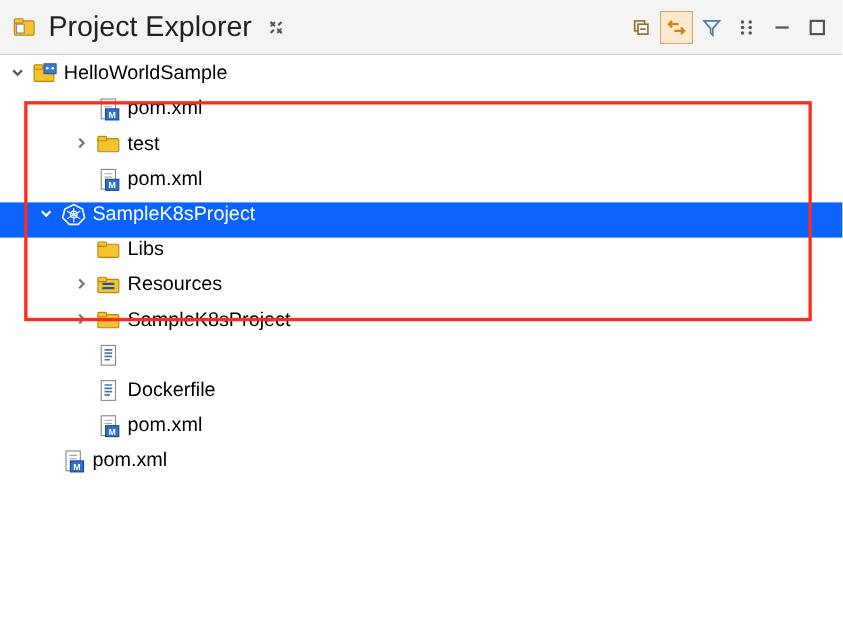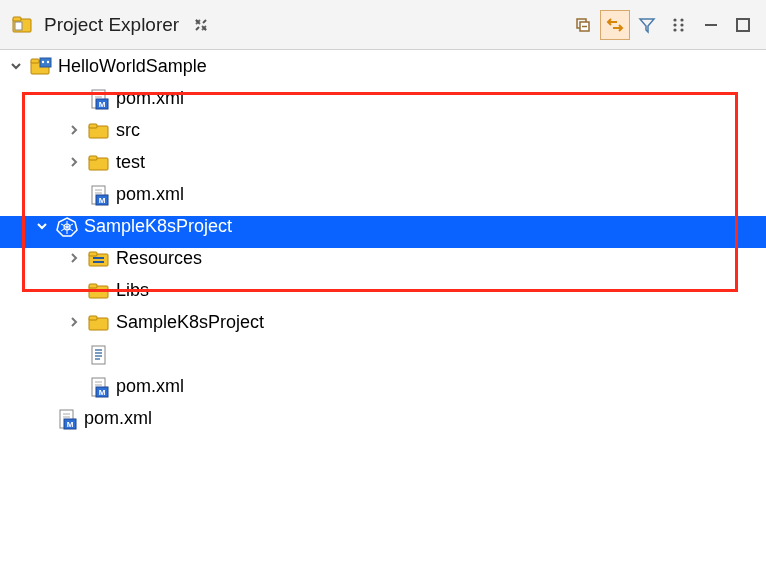--- a/index.html
+++ b/index.html
@@ -22,21 +22,21 @@
     display: flex;
     align-items: center;
     padding: 0 8px;
   }
   .view-title-wrap {
     display: flex;
     align-items: center;
     gap: 6px;
   }
   .view-title {
-    font-size: 19px;
+    font-size: 26px;
     color: #222;
   }
   .toolbar {
     margin-left: auto;
     display: flex;
     align-items: center;
     gap: 2px;
   }
   .toolbar .tbtn {
     width: 30px;
@@ -210,36 +210,20 @@
         <line x1="6" y1="6" x2="13" y2="6" stroke="#aaa"></line>
           <line x1="6" y1="9" x2="13" y2="9" stroke="#aaa"></line>
         <rect x="7" y="11" width="12" height="10" fill="#2e6fd6" stroke="#18458e"></rect>
         <text x="13" y="19" fill="#fff" font-size="8" text-anchor="middle" font-weight="bold">M</text>
       </svg>
     </span>
     <span class="label">pom.xml</span>
   </div>
 
 
-  <div class="row">
-    <span class="indent"></span>
-      <span class="indent"></span>
-    <span class="expander">
-      <svg width="14" height="14" viewBox="0 0 14 14">
-          <path d="M5 3 L9 7 L5 11" stroke="#777" stroke-width="2" fill="none"></path>
-        </svg>
-    </span>
-    <span class="node-icon">
-      <svg width="22" height="20" viewBox="0 0 22 20">
-        <rect x="1" y="5" width="19" height="12" rx="1" fill="#f4c430" stroke="#b8860b"></rect>
-        <rect x="1" y="3" width="8" height="4" rx="1" fill="#f4c430" stroke="#b8860b"></rect>
-      </svg>
-    </span>
-    <span class="label">src</span>
-  </div>
 
   <div class="row">
     <span class="indent"></span>
       <span class="indent"></span>
     <span class="expander">
       <svg width="14" height="14" viewBox="0 0 14 14">
           <path d="M5 3 L9 7 L5 11" stroke="#777" stroke-width="2" fill="none"></path>
         </svg>
     </span>
     <span class="node-icon">
@@ -287,52 +271,52 @@
             <line x1="11" y1="11" x2="5" y2="8"></line>
         </g>
       </svg>
     </span>
     <span class="label">SampleK8sProject</span>
   </div>
 
   <div class="row">
     <span class="indent"></span>
       <span class="indent"></span>
+    <span class="blank-expander"></span>
+    <span class="node-icon">
+      <svg width="22" height="20" viewBox="0 0 22 20">
+        <rect x="1" y="5" width="19" height="12" rx="1" fill="#f4c430" stroke="#b8860b"></rect>
+        <rect x="1" y="3" width="8" height="4" rx="1" fill="#f4c430" stroke="#b8860b"></rect>
+      </svg>
+    </span>
+    <span class="label">Libs</span>
+  </div>
+
+  <div class="row">
+    <span class="indent"></span>
+      <span class="indent"></span>
     <span class="expander">
       <svg width="14" height="14" viewBox="0 0 14 14">
           <path d="M5 3 L9 7 L5 11" stroke="#777" stroke-width="2" fill="none"></path>
         </svg>
     </span>
     <span class="node-icon">
       <svg width="22" height="20" viewBox="0 0 22 20">
         <rect x="1" y="5" width="19" height="12" rx="1" fill="#f4c430" stroke="#b8860b"></rect>
         <rect x="1" y="3" width="8" height="4" rx="1" fill="#f4c430" stroke="#b8860b"></rect>
         <line x1="5" y1="9" x2="16" y2="9" stroke="#2558a0" stroke-width="2"></line>
         <line x1="5" y1="13" x2="16" y2="13" stroke="#2558a0" stroke-width="2"></line>
       </svg>
     </span>
     <span class="label">Resources</span>
   </div>
 
   <div class="row">
     <span class="indent"></span>
       <span class="indent"></span>
-    <span class="blank-expander"></span>
-    <span class="node-icon">
-      <svg width="22" height="20" viewBox="0 0 22 20">
-        <rect x="1" y="5" width="19" height="12" rx="1" fill="#f4c430" stroke="#b8860b"></rect>
-        <rect x="1" y="3" width="8" height="4" rx="1" fill="#f4c430" stroke="#b8860b"></rect>
-      </svg>
-    </span>
-    <span class="label">Libs</span>
-  </div>
-
-  <div class="row">
-    <span class="indent"></span>
-      <span class="indent"></span>
     <span class="expander">
       <svg width="14" height="14" viewBox="0 0 14 14">
           <path d="M5 3 L9 7 L5 11" stroke="#777" stroke-width="2" fill="none"></path>
         </svg>
     </span>
     <span class="node-icon">
       <svg width="22" height="20" viewBox="0 0 22 20">
         <rect x="1" y="5" width="19" height="12" rx="1" fill="#f4c430" stroke="#b8860b"></rect>
         <rect x="1" y="3" width="8" height="4" rx="1" fill="#f4c430" stroke="#b8860b"></rect>
       </svg>
@@ -348,20 +332,35 @@
       <svg width="20" height="22" viewBox="0 0 20 22">
         <rect x="3" y="2" width="13" height="18" fill="#fff" stroke="#888"></rect>
         <line x1="6" y1="6" x2="13" y2="6" stroke="#4a7bab" stroke-width="1.5"></line>
         <line x1="6" y1="9" x2="13" y2="9" stroke="#4a7bab" stroke-width="1.5"></line>
         <line x1="6" y1="12" x2="13" y2="12" stroke="#4a7bab" stroke-width="1.5"></line>
         <line x1="6" y1="15" x2="11" y2="15" stroke="#4a7bab" stroke-width="1.5"></line>
       </svg>
     </span>
   </div>
 
+  <div class="row">
+    <span class="indent"></span>
+      <span class="indent"></span>
+    <span class="blank-expander"></span>
+    <span class="node-icon">
+      <svg width="20" height="22" viewBox="0 0 20 22">
+        <rect x="3" y="2" width="13" height="18" fill="#fff" stroke="#888"></rect>
+        <line x1="6" y1="6" x2="13" y2="6" stroke="#4a7bab" stroke-width="1.5"></line>
+        <line x1="6" y1="9" x2="13" y2="9" stroke="#4a7bab" stroke-width="1.5"></line>
+        <line x1="6" y1="12" x2="13" y2="12" stroke="#4a7bab" stroke-width="1.5"></line>
+        <line x1="6" y1="15" x2="11" y2="15" stroke="#4a7bab" stroke-width="1.5"></line>
+      </svg>
+    </span>
+    <span class="label">Dockerfile</span>
+  </div>
 
   <div class="row">
     <span class="indent"></span>
       <span class="indent"></span>
     <span class="blank-expander"></span>
     <span class="node-icon">
       <svg width="20" height="22" viewBox="0 0 20 22">
         <rect x="3" y="2" width="13" height="18" fill="#fff" stroke="#888"></rect>
         <line x1="6" y1="6" x2="13" y2="6" stroke="#aaa"></line>
           <line x1="6" y1="9" x2="13" y2="9" stroke="#aaa"></line>

